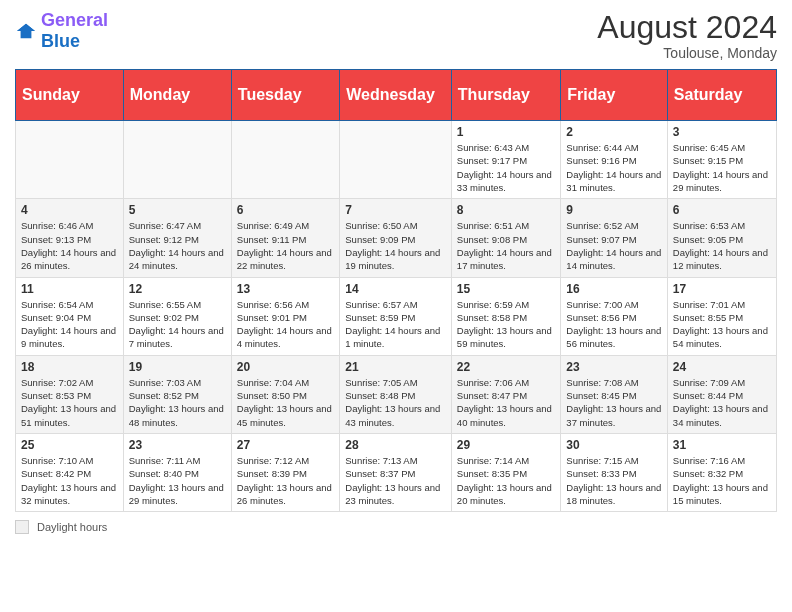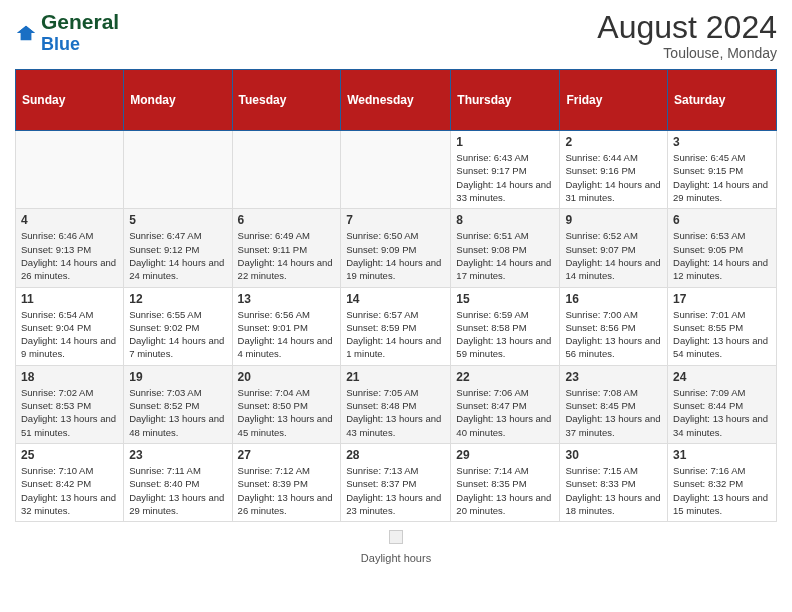--- a/index.html
+++ b/index.html
@@ -15,23 +15,23 @@
       justify-content: space-between;
       align-items: flex-start;
       margin-bottom: 8px;
     }
     .logo {
       display: flex;
       align-items: center;
       gap: 4px;
     }
     .logo-text-general {
-      font-size: 21px;
+      font-size: 18px;
       font-weight: bold;
-      color: #14532d;
+      color: #8b5cf6;
     }
     .logo-text-blue {
       font-size: 18px;
       font-weight: bold;
       color: #1a6fc4;
       text-align: right;
     }
     .logo-icon {
       width: 22px;
       height: 18px;
@@ -48,25 +48,25 @@
     .location {
       font-size: 14px;
       color: #555;
     }
     .calendar {
       width: 100%;
       border-collapse: collapse;
       border: 1px solid #ccc;
     }
     .calendar th {
-      background-color: #b91c1c;
+      background-color: #ef4444;
       color: #fff;
-      font-size: 12px;
+      font-size: 16px;
       font-weight: bold;
-      padding: 23px 6px;
+      padding: 16px 6px;
       text-align: left;
       border: 1px solid #2060a0;
     }
     .calendar td {
       vertical-align: top;
       padding: 4px 5px;
       border: 1px solid #ddd;
       font-size: 10px;
       color: #333;
       background: #fff;
@@ -93,21 +93,20 @@
       line-height: 1.4;
       color: #333;
     }
     .legend {
       margin-top: 8px;
       display: flex;
       align-items: center;
       gap: 8px;
       font-size: 11px;
       color: #555;
-      flex-direction: column;
     }
     .legend-box {
       width: 14px;
       height: 14px;
       background: #f0f0f0;
       border: 1px solid #ccc;
       display: inline-block;
     }
   </style>
 </head>

